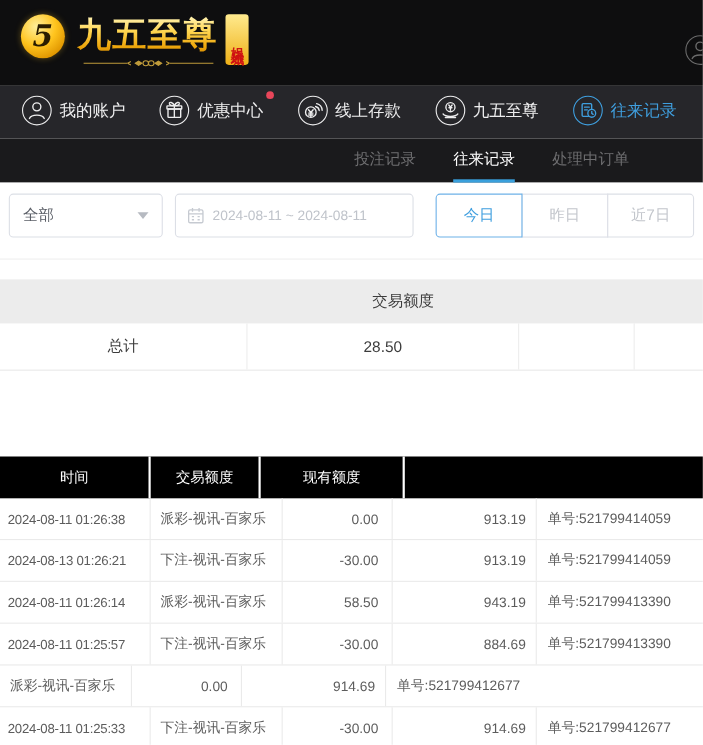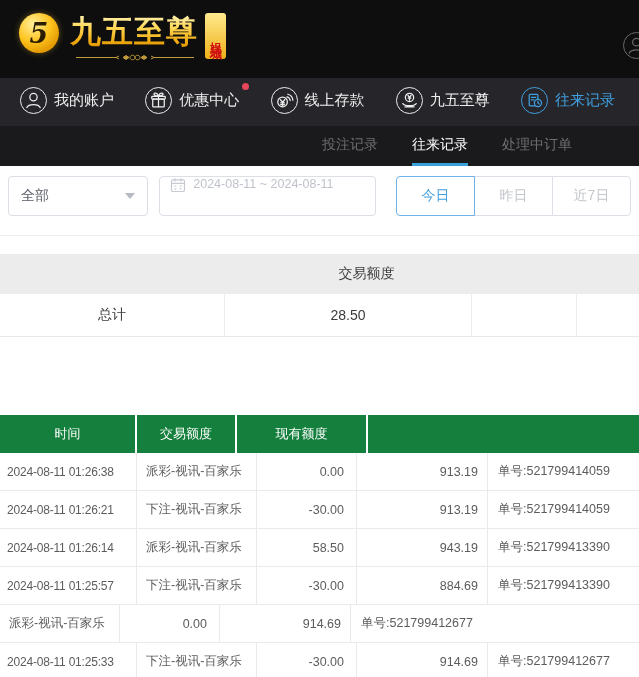--- a/index.html
+++ b/index.html
@@ -54,21 +54,21 @@
   .tab { color: #6e6e70; line-height: 36px; border-bottom: 3px solid transparent; cursor: pointer; }
   .tab.active { color: #fff; }
   
   .filters { padding: 10px 8px 19px; border-bottom: 1px solid #efefef; display: flex; align-items: center; background: #fff; }
   .select { width: 141px; height: 40px; border: 1px solid #dcdfe6; border-radius: 4px;
             display: flex; align-items: center; justify-content: space-between;
             padding: 0 12px; font-size: 14px; color: #5a5e66; cursor: pointer; background: #fff; }
   .caret { width: 0; height: 0; border-left: 5px solid transparent; border-right: 5px solid transparent;
            border-top: 6px solid #b6bac1; }
   .dateinput { margin-left: 11px; width: 218px; height: 40px; border: 1px solid #dcdfe6; border-radius: 4px;
-               display: flex; align-items: flex-start; padding: 0 6px 0 10px; gap: 7px;
+               display: flex; align-items: center; padding: 0 6px 0 10px; gap: 7px;
                color: #bfc3ca; font-size: 12.5px; cursor: pointer; background: #fff; white-space: nowrap; }
   .dateinput svg { stroke: #c6cad1; fill: none; stroke-width: 1.2; flex: none; }
   .btngroup { margin-left: 20px; display: flex; }
   .qbtn { width: 79px; height: 40px; background: #fff; border: 1px solid #dcdfe6; font-size: 14px;
           color: #c3c6cc; display: flex; align-items: center; justify-content: center;
           margin-left: -1px; cursor: pointer; position: relative; }
   .qbtn.first { border-radius: 4px 0 0 4px; margin-left: 0; }
   .qbtn.last  { border-radius: 0 4px 4px 0; }
   .qbtn.active { z-index: 2; }
   
@@ -77,21 +77,21 @@
   .sum-hc1 { width: 243px; }
   .sum-hc2 { width: 247px; text-align: center; font-size: 14px; color: #3c3c3c; }
   .sum-brow { height: 43px; border-bottom: 1px solid #e8e8e8; display: flex; font-size: 14px; color: #3c3c3c; }
   .sum-brow > div { display: flex; align-items: center; justify-content: center; border-right: 1px solid #ededed; }
   .sum-c1 { width: 225px; }
   .sum-c2 { width: 247px; }
   .sum-c3 { width: 105px; }
   .sum-c4 { flex: 1; border-right: none !important; }
   
   .datatable { margin-top: 78px; }
-  .dth { display: flex; height: 38px; background: #15803d; }
+  .dth { display: flex; height: 38px; background: #000000; }
   .dth > div { color: #fff; font-size: 13px; display: flex; align-items: center; justify-content: center;
                border-right: 2px solid #fff; }
   .h1 { width: 137px; } .h2 { width: 120px; } .h3 { width: 100px; } .h4 { width: 131px; }
   .h5 { flex: 1; border-right: none !important; }
   .dtr { display: flex; height: 38px; border-bottom: 1px solid #eaeaea; font-size: 12.5px; color: #5c5c5c; }
   .dtr > div { display: flex; align-items: center; border-right: 1px solid #eaeaea; overflow: hidden; }
   .c-time { width: 137px; padding-left: 7px; font-size: 12px; letter-spacing: -0.2px; white-space: nowrap; }
   .c-cat  { width: 120px; padding: 2px 8px 2px 9px; line-height: 15px; }
   .c-amt  { width: 100px; justify-content: flex-end; padding-right: 12px; }
   .c-bal  { width: 131px; justify-content: flex-end; padding-right: 9px; }
@@ -226,21 +226,21 @@
   </div>
 
   <div class="dtr">
     <div class="c-time">2024-08-11 01:26:38</div>
     <div class="c-cat">派彩-视讯-百家乐</div>
     <div class="c-amt">0.00</div>
     <div class="c-bal">913.19</div>
     <div class="c-rem">单号:521799414059</div>
   </div>
   <div class="dtr">
-    <div class="c-time">2024-08-11 01:26:21</div>
+    <div class="c-time">2024-08-13 01:26:21</div>
     <div class="c-cat">下注-视讯-百家乐</div>
     <div class="c-amt">-30.00</div>
     <div class="c-bal">913.19</div>
     <div class="c-rem">单号:521799414059</div>
   </div>
   <div class="dtr">
     <div class="c-time">2024-08-11 01:26:14</div>
     <div class="c-cat">派彩-视讯-百家乐</div>
     <div class="c-amt">58.50</div>
     <div class="c-bal">943.19</div>

